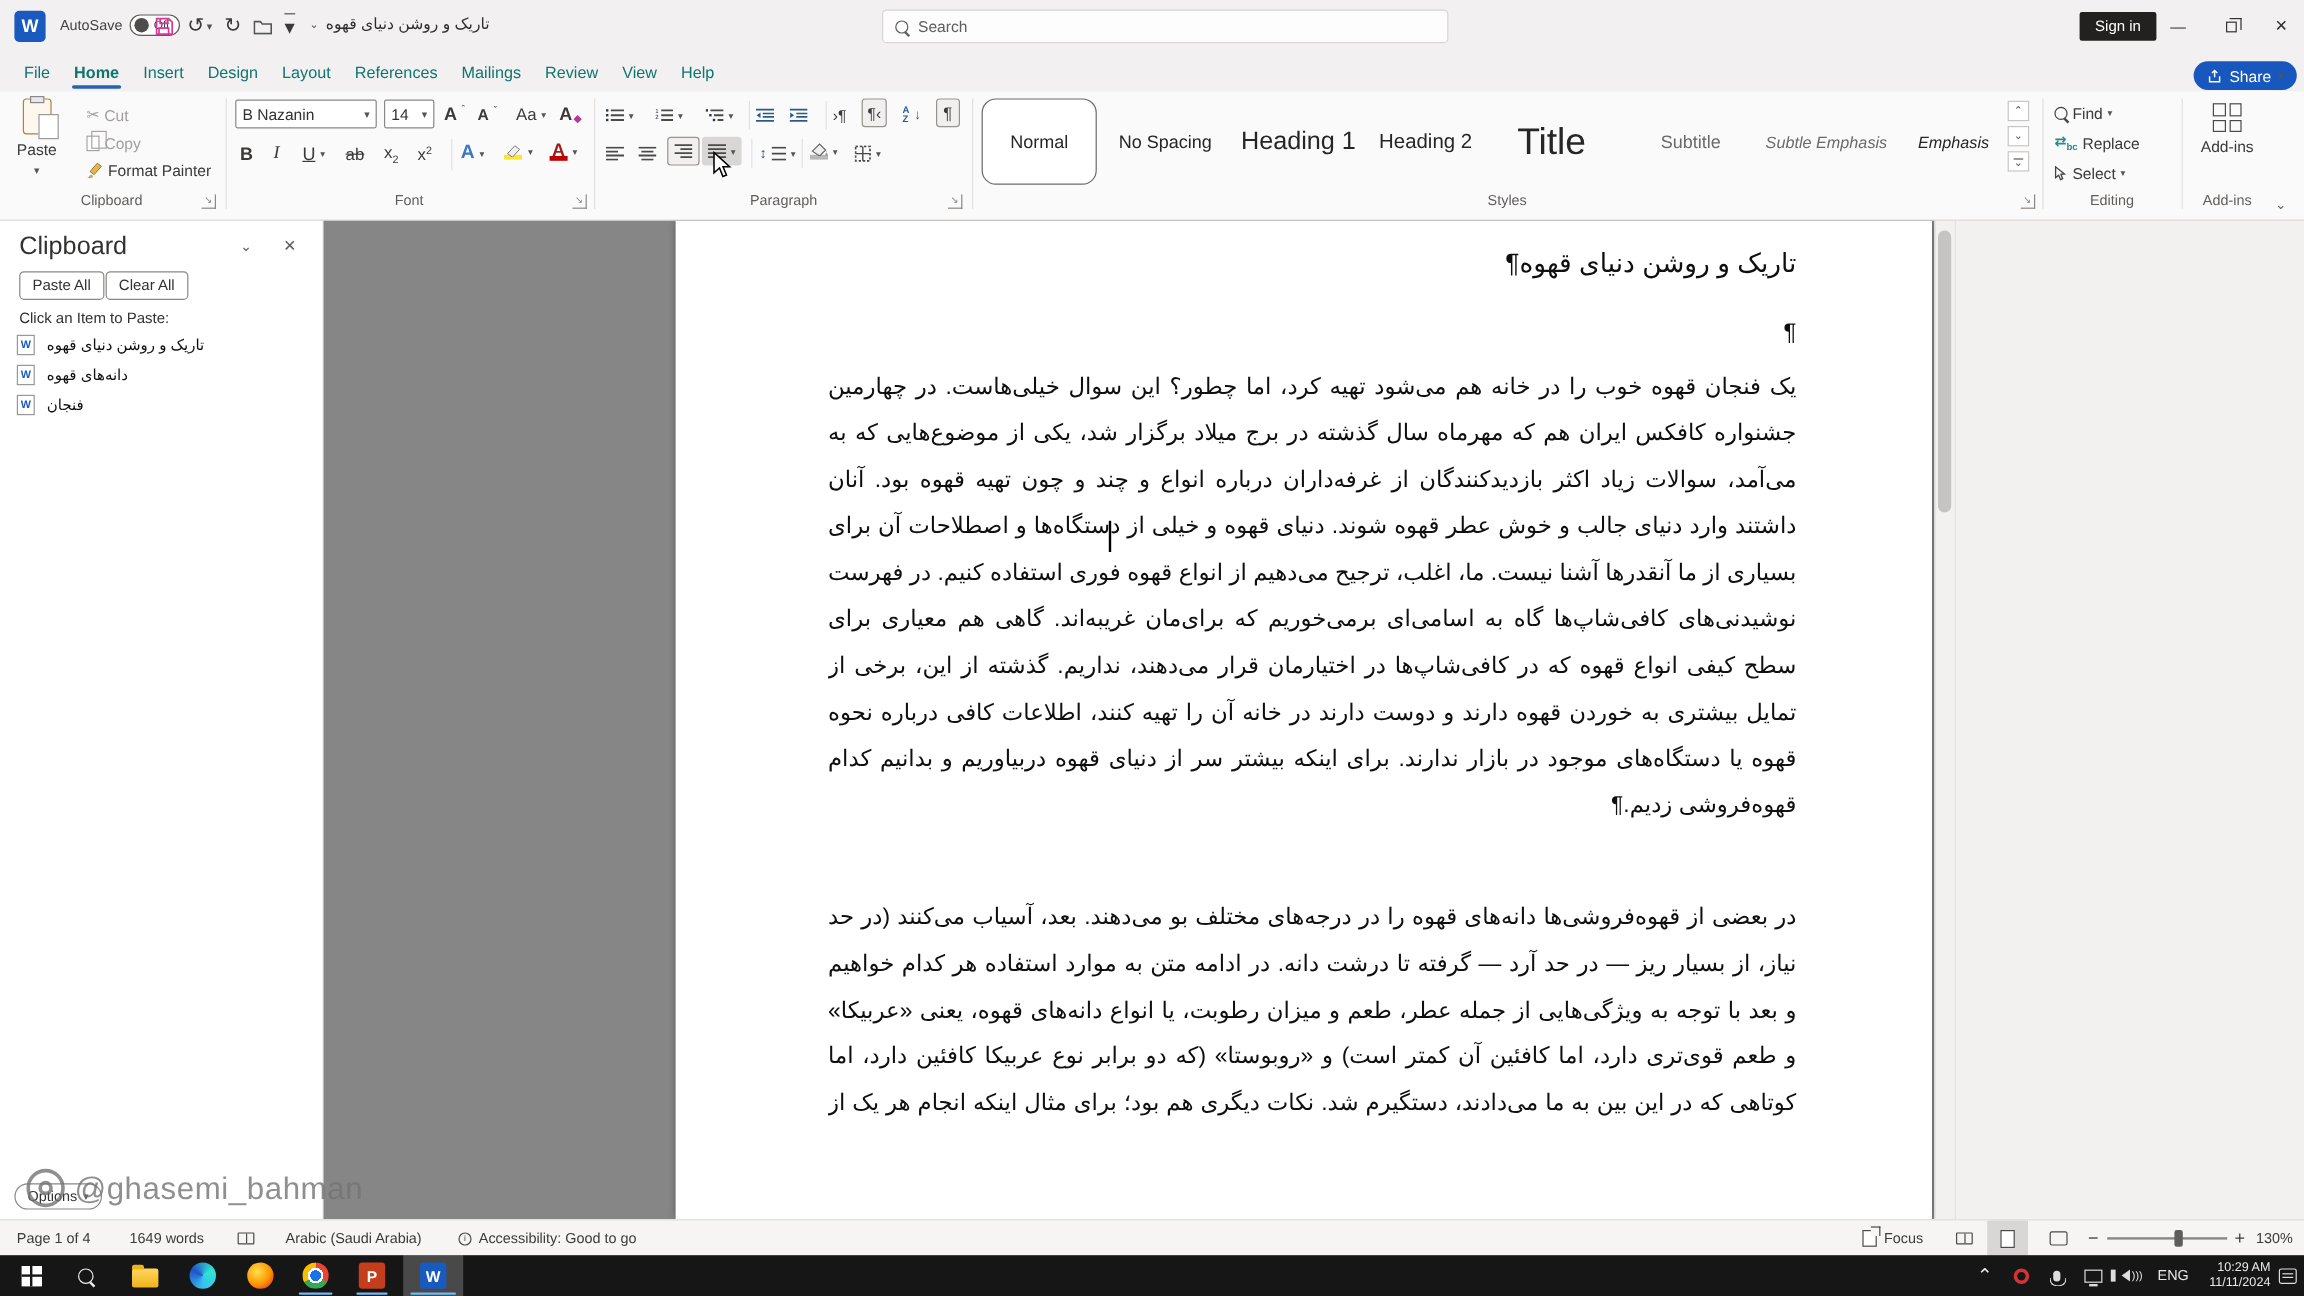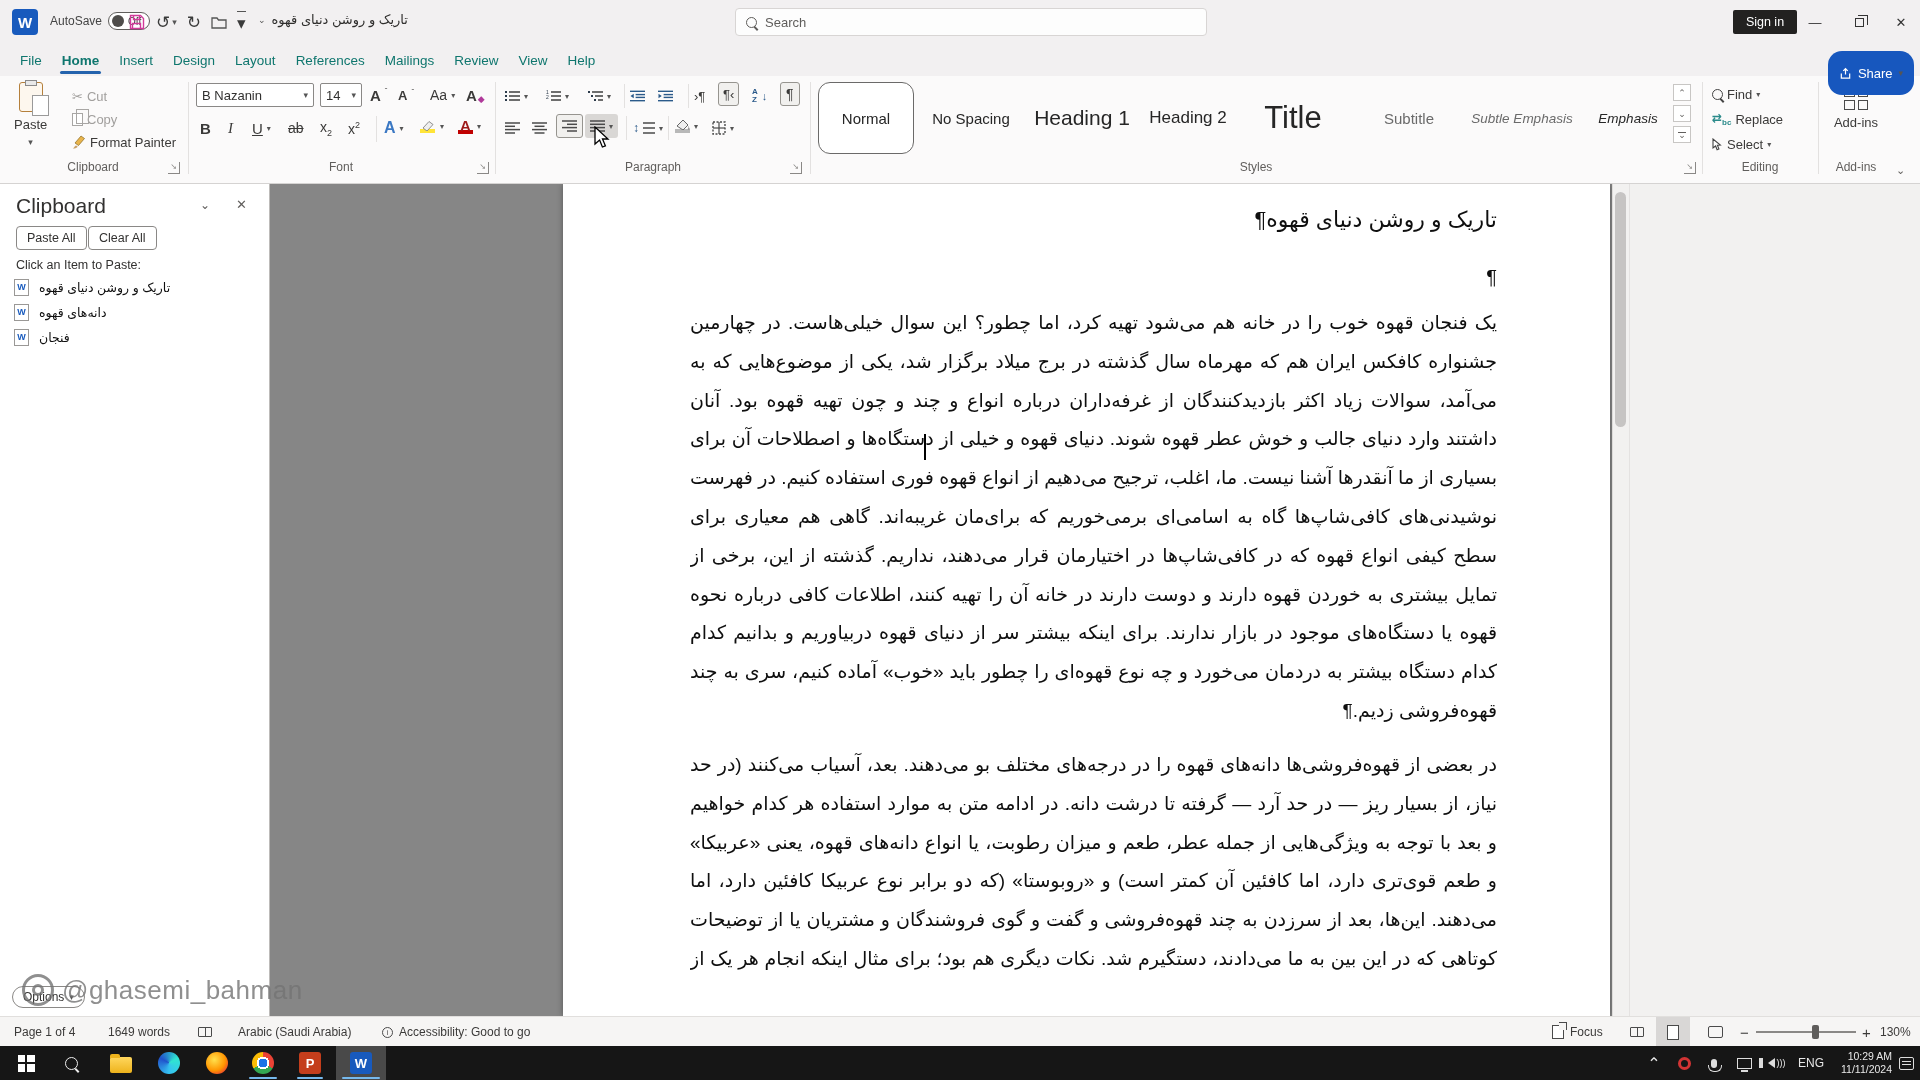--- a/index.html
+++ b/index.html
@@ -23,21 +23,21 @@
   .sign-in{position:absolute;left:1733px;top:10px;width:64px;height:24px;background:#222120;color:#fff;font-size:12.5px;display:flex;align-items:center;justify-content:center;border-radius:2px}
   .winc{position:absolute;top:0;height:44px;width:42px;display:flex;align-items:center;justify-content:center;color:#333;font-size:13px}
   .restore{width:9px;height:9px;border:1.2px solid #333;position:relative;background:#f2f0f1}
   .restore::before{content:"";position:absolute;top:-4px;left:2px;width:9px;height:9px;border:1.2px solid #333;border-bottom:none;border-left:none}
 
   
   .tabsrow{position:absolute;left:0;top:44px;width:1920px;height:32px;background:#f2f0f1;display:flex;align-items:flex-end;padding-left:10px}
   .tab{padding:6px 10px 8px;font-size:13.5px;color:#0f766e;position:relative}
   .tab.active{font-weight:bold}
   .tab.active::after{content:"";position:absolute;left:8px;right:8px;bottom:2px;height:3px;border-radius:2px;background:#2463ad}
-  .share-btn{position:absolute;left:1828px;top:51px;width:86px;height:44px;border-radius:14px;background:#1757be;color:#fff;display:flex;align-items:center;justify-content:center;gap:6px;font-size:13px;z-index:5}
+  .share-btn{position:absolute;left:1828px;top:51px;width:86px;height:24px;border-radius:14px;background:#1757be;color:#fff;display:flex;align-items:center;justify-content:center;gap:6px;font-size:13px;z-index:5}
 
   
   .ribbon{position:absolute;left:0;top:76px;width:1920px;height:108px;background:#fbfafa;border-bottom:1px solid #d5d3d2}
   .gdiv{position:absolute;top:6px;height:92px;width:1px;background:#e3e1e0}
   .glabel{position:absolute;top:84px;font-size:12px;color:#605e5c;text-align:center}
   .launch{position:absolute;top:86px;width:12px;height:12px;border-right:1.4px solid #8a8886;border-bottom:1.4px solid #8a8886;color:#8a8886;font-size:8px;line-height:10px;text-align:center}
   .rbtn{display:flex;align-items:center;gap:4px;font-size:13px;color:#3b3a39;position:absolute;height:24px}
   .rbtn .chev{font-size:8px}
   .dis{color:#a19f9d}
   .on{border:1px solid #96948f;background:#f1f0ee;border-radius:3px}
@@ -524,29 +524,27 @@
     <div class="para doc-rtl" style="left:420px;top:120px">
       <div class="line">یک فنجان قهوه خوب را در خانه هم می‌شود تهیه کرد، اما چطور؟ این سوال خیلی‌هاست. در چهارمین</div>
       <div class="line">جشنواره کافکس ایران هم که مهرماه سال گذشته در برج میلاد برگزار شد، یکی از موضوع‌هایی که به چشم</div>
       <div class="line">می‌آمد، سوالات زیاد اکثر بازدیدکنندگان از غرفه‌داران درباره انواع و چند و چون تهیه قهوه بود. آنان دوست</div>
       <div class="line">داشتند وارد دنیای جالب و خوش عطر قهوه شوند. دنیای قهوه و خیلی از دستگاه‌ها و اصطلاحات آن برای</div>
       <div class="line">بسیاری از ما آنقدرها آشنا نیست. ما، اغلب، ترجیح می‌دهیم از انواع قهوه فوری استفاده کنیم. در فهرست</div>
       <div class="line">نوشیدنی‌های کافی‌شاپ‌ها گاه به اسامی‌ای برمی‌خوریم که برای‌مان غریبه‌اند. گاهی هم معیاری برای ارزیابی</div>
       <div class="line">سطح کیفی انواع قهوه که در کافی‌شاپ‌ها در اختیارمان قرار می‌دهند، نداریم. گذشته از این، برخی از کسانی که</div>
       <div class="line">تمایل بیشتری به خوردن قهوه دارند و دوست دارند در خانه آن را تهیه کنند، اطلاعات کافی درباره نحوه تهیه</div>
       <div class="line">قهوه یا دستگاه‌های موجود در بازار ندارند. برای اینکه بیشتر سر از دنیای قهوه دربیاوریم و بدانیم کدام قهوه و</div>
-      <div class="line">کدام دستگاه بیشتر به دردمان می‌خورد و چه نوع قهوه‌ای را چطور باید «خوب» آماده کنیم، سری به چند</div>
       <div class="line end">قهوه‌فروشی زدیم.¶</div>
     </div>
     <div class="para doc-rtl" style="left:420px;top:562px">
       <div class="line">در بعضی از قهوه‌فروشی‌ها دانه‌های قهوه را در درجه‌های مختلف بو می‌دهند. بعد، آسیاب می‌کنند (در حد مورد</div>
       <div class="line">نیاز، از بسیار ریز — در حد آرد — گرفته تا درشت دانه. در ادامه متن به موارد استفاده هر کدام خواهیم پرداخت)</div>
       <div class="line">و بعد با توجه به ویژگی‌هایی از جمله عطر، طعم و میزان رطوبت، یا انواع دانه‌های قهوه، یعنی «عربیکا» (که عطر</div>
       <div class="line">و طعم قوی‌تری دارد، اما کافئین آن کمتر است) و «روبوستا» (که دو برابر نوع عربیکا کافئین دارد، اما عطر و</div>
-      <div class="line">می‌دهند. این‌ها، بعد از سرزدن به چند قهوه‌فروشی و گفت و گوی فروشندگان و مشتریان یا از توضیحات</div>
       <div class="line">کوتاهی که در این بین به ما می‌دادند، دستگیرم شد. نکات دیگری هم بود؛ برای مثال اینکه انجام هر یک از این</div>
     </div>
     <div class="caret"></div>
   </div>
 
   <div class="right-strip">
     <div class="vthumb"></div>
     <div class="vline"></div>
   </div>
 </div>

